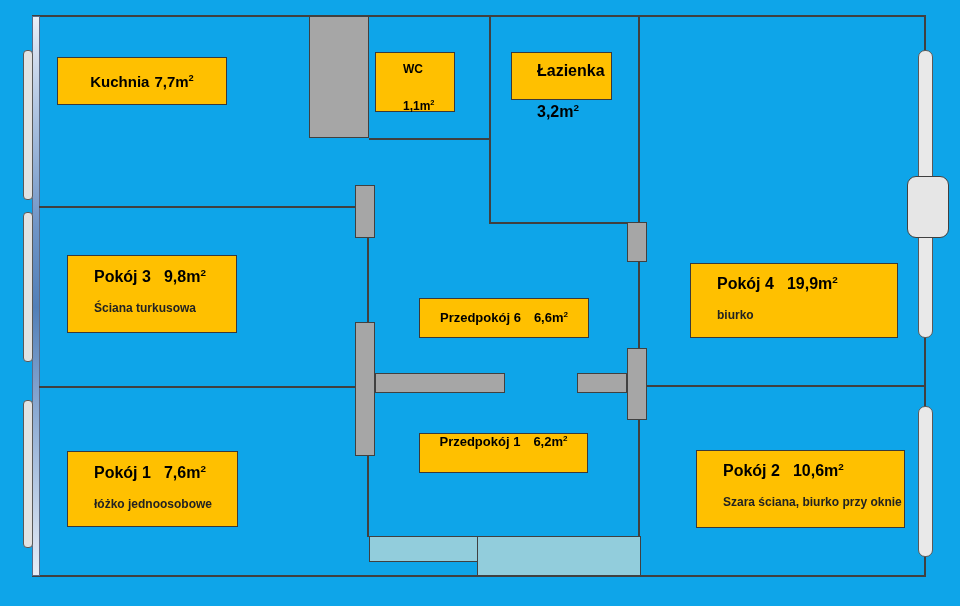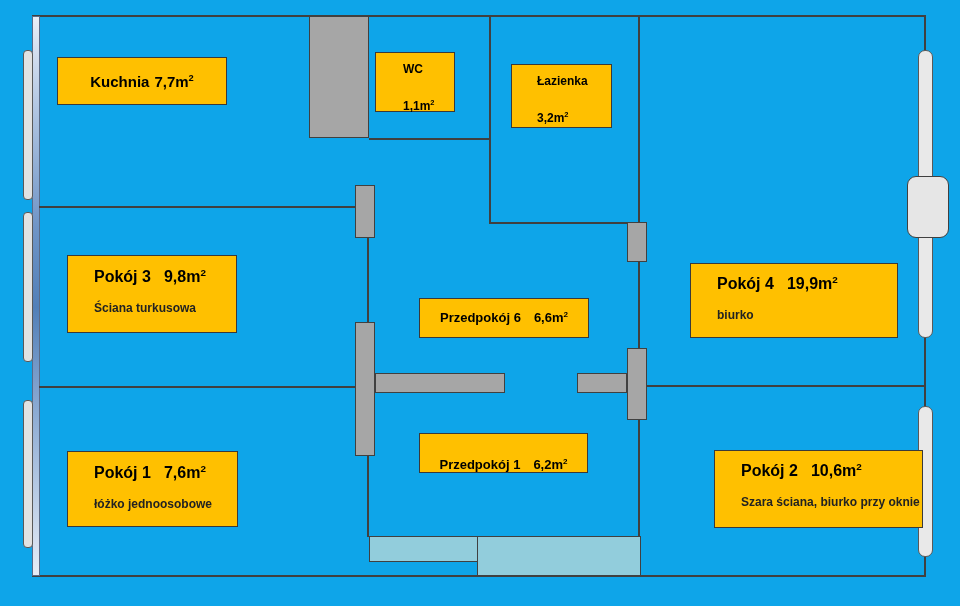--- a/index.html
+++ b/index.html
@@ -34,28 +34,28 @@
   }
   .label .title{font-weight:bold;white-space:pre;color:#000;}
   .label sup{font-size:0.62em;font-weight:bold;vertical-align:super;}
   .label .note{font-weight:bold;color:#222;}
   .sp-wide{display:inline-block;width:13px;}
   .sp-small{display:inline-block;width:5px;}
 
   .lbl-kuchnia{left:57px;top:57px;width:170px;height:48px;display:flex;align-items:center;justify-content:center;font-size:15px;}
   .lbl-wc{left:375px;top:52px;width:80px;height:60px;font-size:12px;padding:9px 0 0 27px;}
   .lbl-wc .t2,.lbl-lazienka .t2{margin-top:22px;}
-  .lbl-lazienka{left:511px;top:64px;width:101px;height:64px;font-size:12px;padding:9px 0 0 25px;}
+  .lbl-lazienka{left:511px;top:52px;width:101px;height:48px;font-size:16px;padding:9px 0 0 25px;}
   .lbl-pokoj3{left:67px;top:255px;width:170px;height:78px;font-size:16px;padding:11px 0 0 26px;}
   .lbl-pokoj3 .note,.lbl-pokoj1 .note,.lbl-pokoj4 .note,.lbl-pokoj2 .note{font-size:12px;margin-top:15px;}
   .lbl-przedpokoj2{left:419px;top:298px;width:170px;height:40px;display:flex;align-items:center;justify-content:center;font-size:13px;}
   .lbl-pokoj4{left:690px;top:263px;width:208px;height:75px;font-size:16px;padding:10px 0 0 26px;}
   .lbl-pokoj1{left:67px;top:451px;width:171px;height:76px;font-size:16px;padding:11px 0 0 26px;}
-  .lbl-przedpokoj1{left:419px;top:433px;width:169px;height:40px;display:flex;align-items:flex-end;justify-content:center;font-size:13px;}
-  .lbl-pokoj2{left:696px;top:450px;width:209px;height:78px;font-size:16px;padding:10px 0 0 26px;margin-left:18px;}
+  .lbl-przedpokoj1{left:419px;top:433px;width:169px;height:40px;display:flex;align-items:flex-start;justify-content:center;font-size:13px;}
+  .lbl-pokoj2{left:696px;top:450px;width:209px;height:78px;font-size:16px;padding:10px 0 0 26px;}
 </style>
 </head>
 <body>
 
 <div class="plan">
 
   <div class="wall" style="left:32px;top:15px;width:894px;height:2px;"></div>
   <div class="wall" style="left:32px;top:575px;width:894px;height:2px;"></div>
   <div class="bluewall"></div>
   <div class="wall" style="left:924px;top:16px;width:2px;height:36px;"></div>

